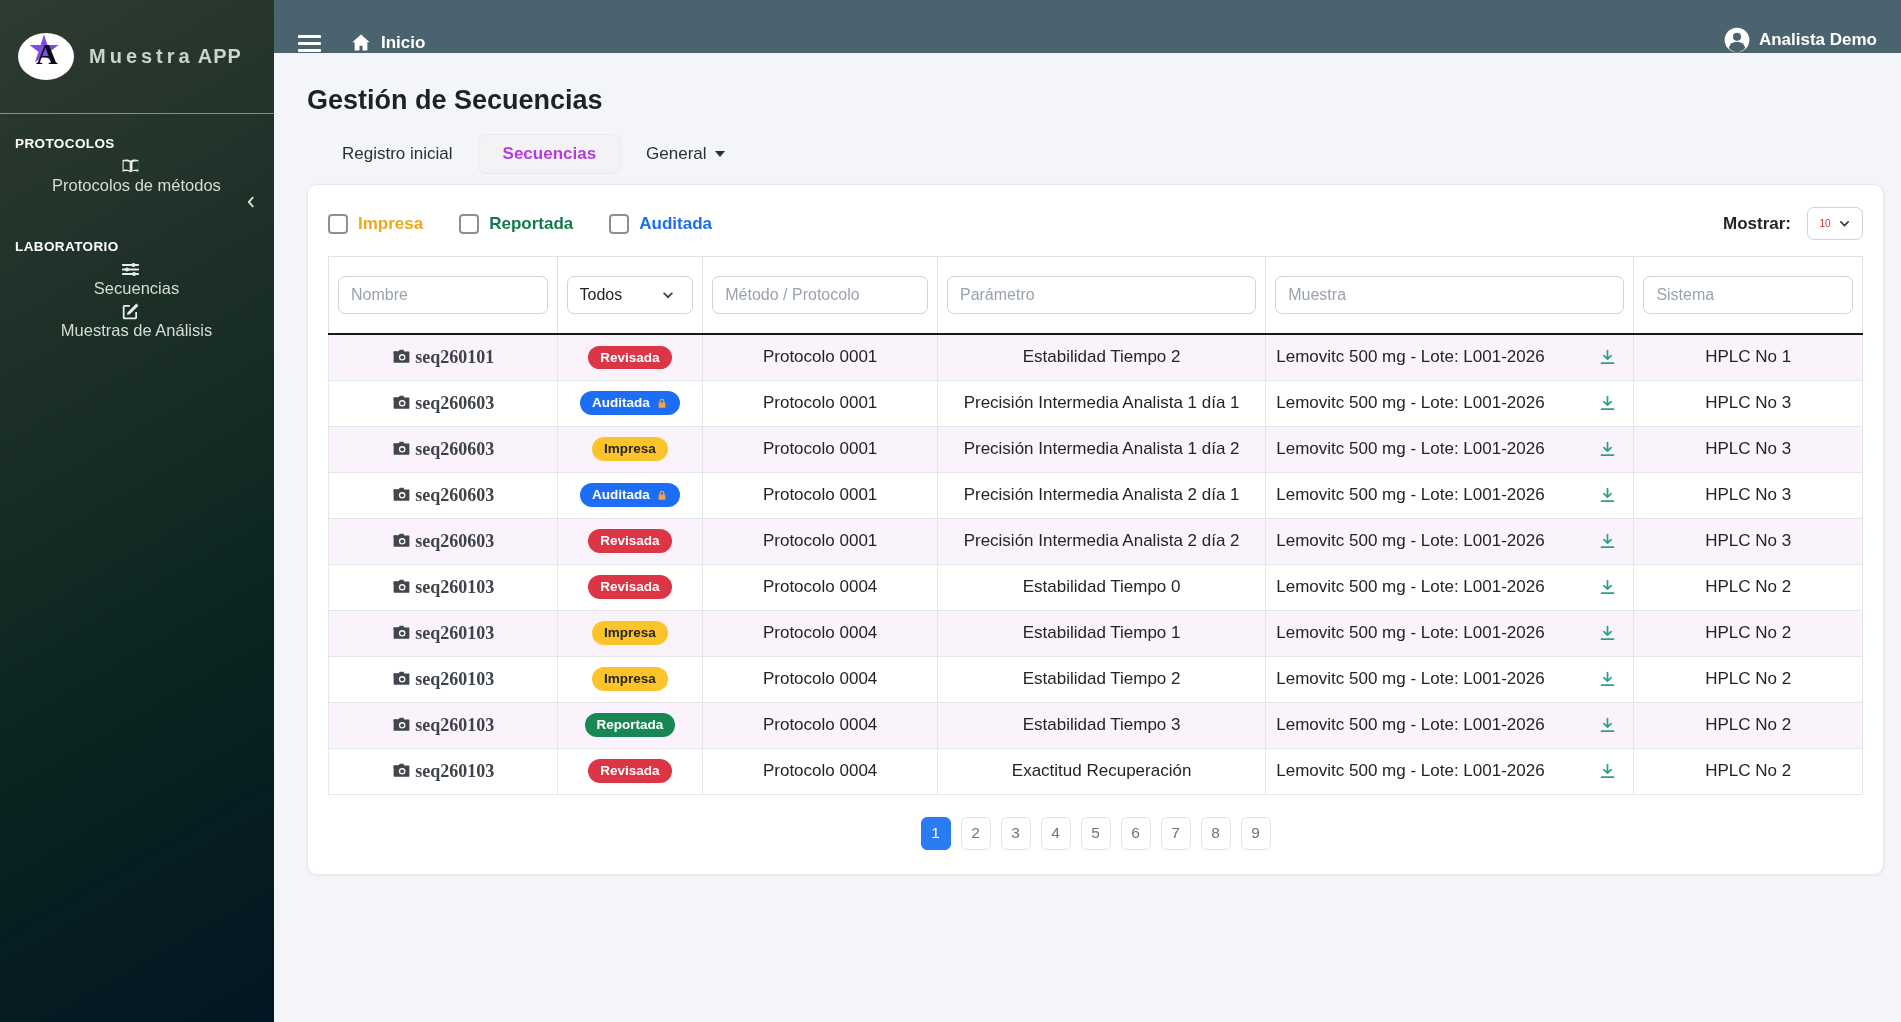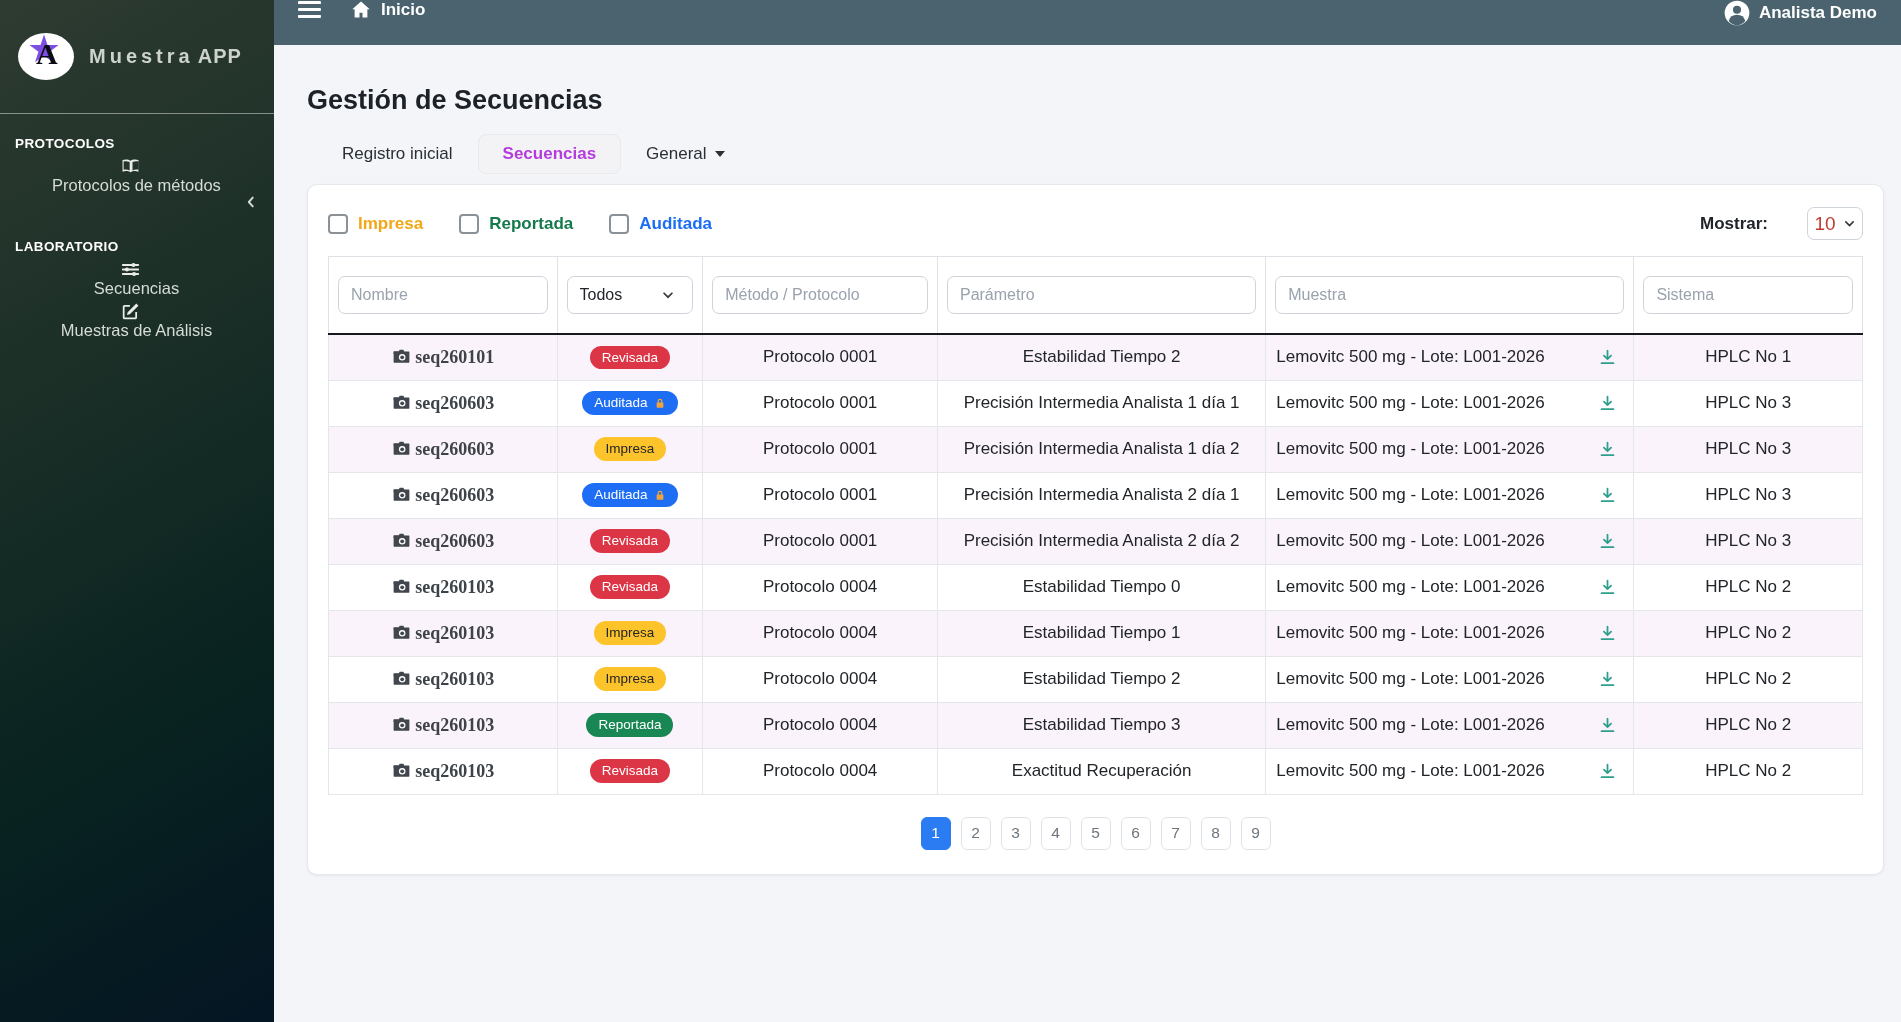--- a/index.html
+++ b/index.html
@@ -26,22 +26,22 @@
   .logo-a { position: absolute; left: 18px; top: 4px; font-family: "Liberation Serif", serif; font-weight: bold; font-size: 30px; color: #0c0c14; }
   .brand-text { color: #ccd2cc; font-weight: bold; font-size: 20px; letter-spacing: 4px; white-space: nowrap; }
   .brand-suffix { letter-spacing: 1px; margin-left: 4px; }
   .section-title { color: #ffffff; font-weight: bold; font-size: 13.5px; letter-spacing: .4px; padding-left: 15px; margin: 22px 0 6px; }
   .section-title.second { margin-top: 40px; }
   .side-item { display: flex; align-items: center; height: 42px; padding: 0 16px 0 15px; color: #d6dcd6; font-size: 16.5px; cursor: pointer; flex-direction: column; }
   .side-item .s-icon { width: 31px; display: flex; align-items: center; color: #e9ece9; flex: 0 0 auto; }
   .side-item .chev { margin-left: auto; color: #d6dcd6; display: flex; }
   
   .navbar {
-    position: absolute; left: 274px; right: 0; top: 0; height: 45px;
-    background: #4a636e; display: flex; align-items: flex-start; padding: 0 24px; color: #fff; z-index: 2;
+    position: absolute; left: 274px; right: 0; top: 0; height: 53px;
+    background: #4a636e; display: flex; align-items: flex-end; padding: 0 24px; color: #fff; z-index: 2;
   }
   .hamburger { display: flex; align-items: center; cursor: pointer; margin-right: 30px; }
   .breadcrumb { display: flex; align-items: center; gap: 10px; font-size: 17px; font-weight: 600; cursor: pointer; }
   .user { margin-left: auto; display: flex; align-items: center; gap: 9px; font-size: 17px; font-weight: bold; cursor: pointer; }
   
   .main { position: absolute; left: 274px; top: 55px; right: 0; bottom: 0; padding: 30px 17px 0 33px; }
   .page-title { font-size: 27px; font-weight: bold; color: #1d2228; margin-bottom: 18px; }
   .tabs { display: flex; align-items: center; margin-left: 10px; }
   .tab { padding: 9px 24px; font-size: 17px; color: #2b3035; cursor: pointer; display: flex; align-items: center; gap: 8px; border-radius: 8px; border: 1px solid transparent; }
   .tab.active { background: #f3f3f6; border-color: #e9e9ee; color: #b43bdc; font-weight: bold; }
@@ -54,38 +54,38 @@
   .toolbar { display: flex; align-items: center; margin-bottom: 16px; }
   .checks { display: flex; align-items: center; gap: 36px; }
   .check { display: flex; align-items: center; gap: 10px; cursor: pointer; }
   .checkbox { width: 20px; height: 20px; border: 2px solid #8a9197; border-radius: 4px; background: #fff; }
   .check-label { font-size: 17px; font-weight: bold; }
   .show { margin-left: auto; display: flex; align-items: center; gap: 16px; }
   .show-label { font-size: 17px; font-weight: bold; color: #212529; }
   .show-select {
     width: 56px; height: 33px; border: 1px solid #ced4da; border-radius: 7px; background: #fff;
     display: flex; align-items: center; justify-content: center; gap: 7px;
-    font-size: 19px; color: #c13a31; cursor: pointer; margin-left: 23px;
+    font-size: 10px; color: #c13a31; cursor: pointer;
   }
   
   table.seq { width: 100%; border-collapse: collapse; table-layout: fixed; }
   thead td { background: #fff; border: 1px solid #dee2e6; border-bottom: 2px solid #16191d; padding: 19px 9px; }
   .f-input {
     width: 100%; height: 38px; border: 1px solid #ced4da; border-radius: 7px;
     padding: 0 12px; font-size: 16px; color: #212529; font-family: "Liberation Sans", sans-serif; background: #fff;
   }
   .f-input::placeholder { color: #99a2ad; opacity: 1; }
   .f-select { position: relative; }
   .f-select .f-input { padding-right: 28px; }
   .f-select .sel-chev { position: absolute; right: 18px; top: 50%; transform: translateY(-50%); display: flex; pointer-events: none; }
   tbody td { border: 1px solid #e3e7ea; height: 46px; font-size: 17px; color: #212529; text-align: center; padding: 0 10px; }
   tbody tr:nth-child(odd) td { background: #faf3fb; }
   .name-cell { display: flex; align-items: center; justify-content: center; gap: 3px; }
   .seq-name { font-family: "Liberation Serif", serif; font-weight: bold; font-size: 18px; color: #3d4348; }
-  .badge { display: inline-flex; align-items: center; gap: 6px; padding: 5px 12px; border-radius: 20px; font-size: 13.5px; font-weight: normal; line-height: 1; }
+  .badge { display: inline-flex; align-items: center; gap: 6px; padding: 5px 12px; border-radius: 20px; font-size: 13.5px; font-weight: bold; line-height: 1; }
   .badge .lock { display: flex; }
   .muestra-cell { display: flex; align-items: center; }
   .muestra-text { flex: 1; text-align: left; font-size: 17px; }
   .dl { display: flex; align-items: center; cursor: pointer; padding: 0 6px; }
   
   .pagination { margin-top: 22px; display: flex; justify-content: center; gap: 10px; }
   .page {
     min-width: 30px; height: 33px; padding: 0 8px; border: 1px solid #dfe3e7; border-radius: 6px;
     background: #fff; color: #6d757d; font-size: 15.5px; display: flex; align-items: center; justify-content: center; cursor: pointer;
   }

